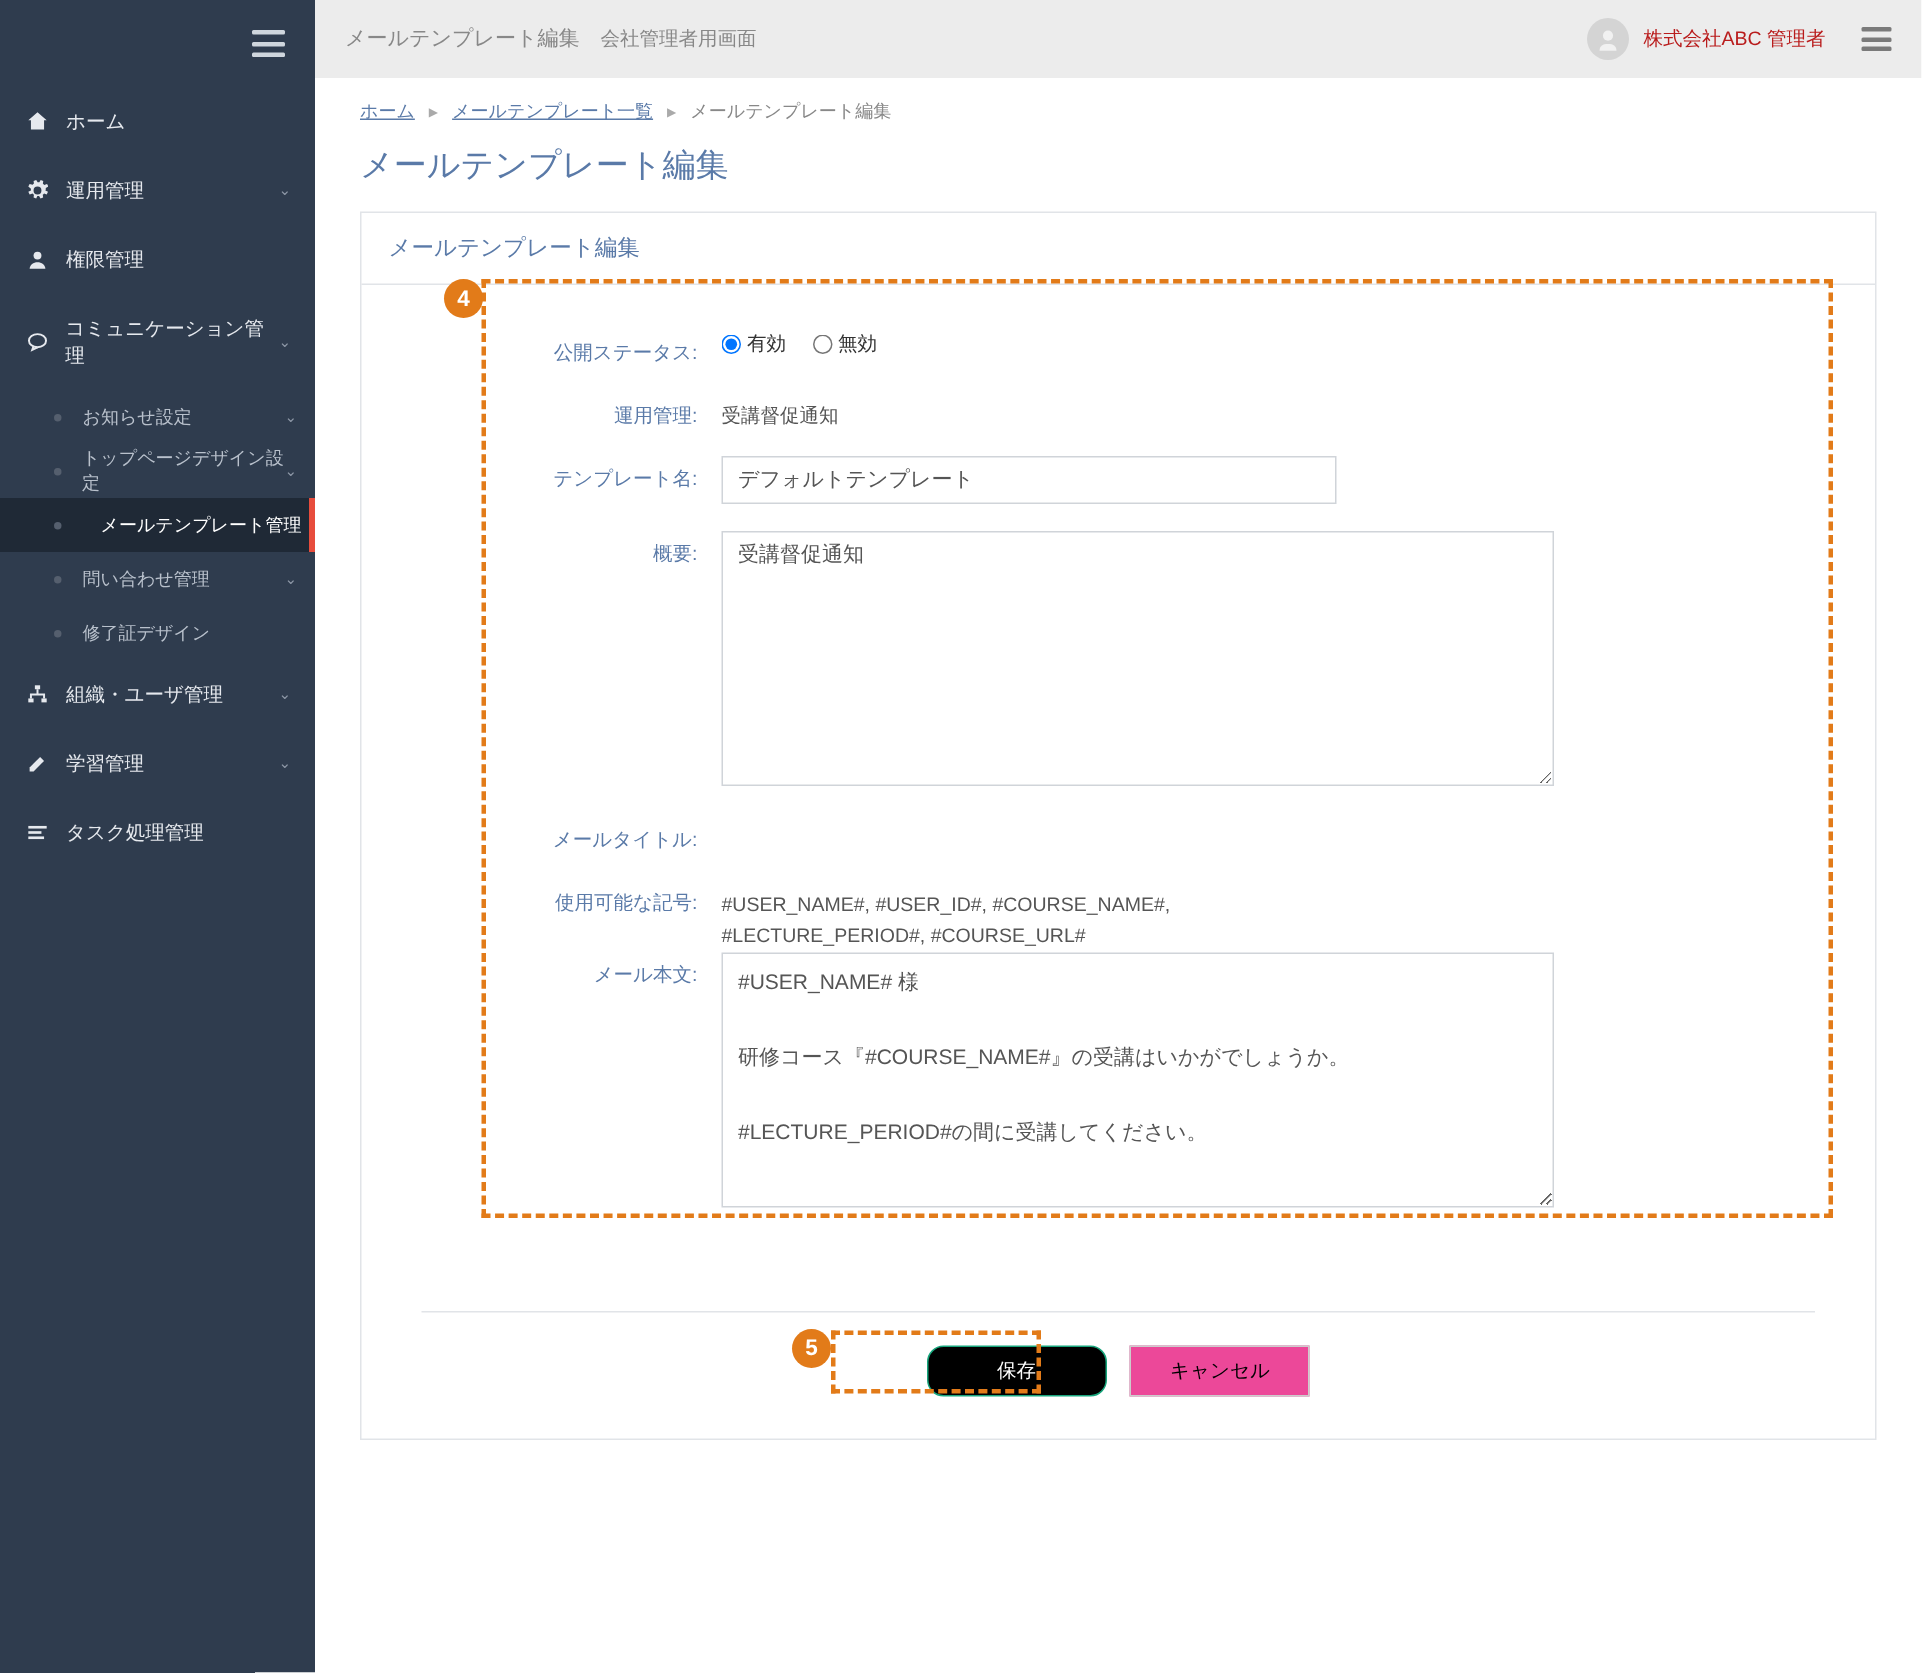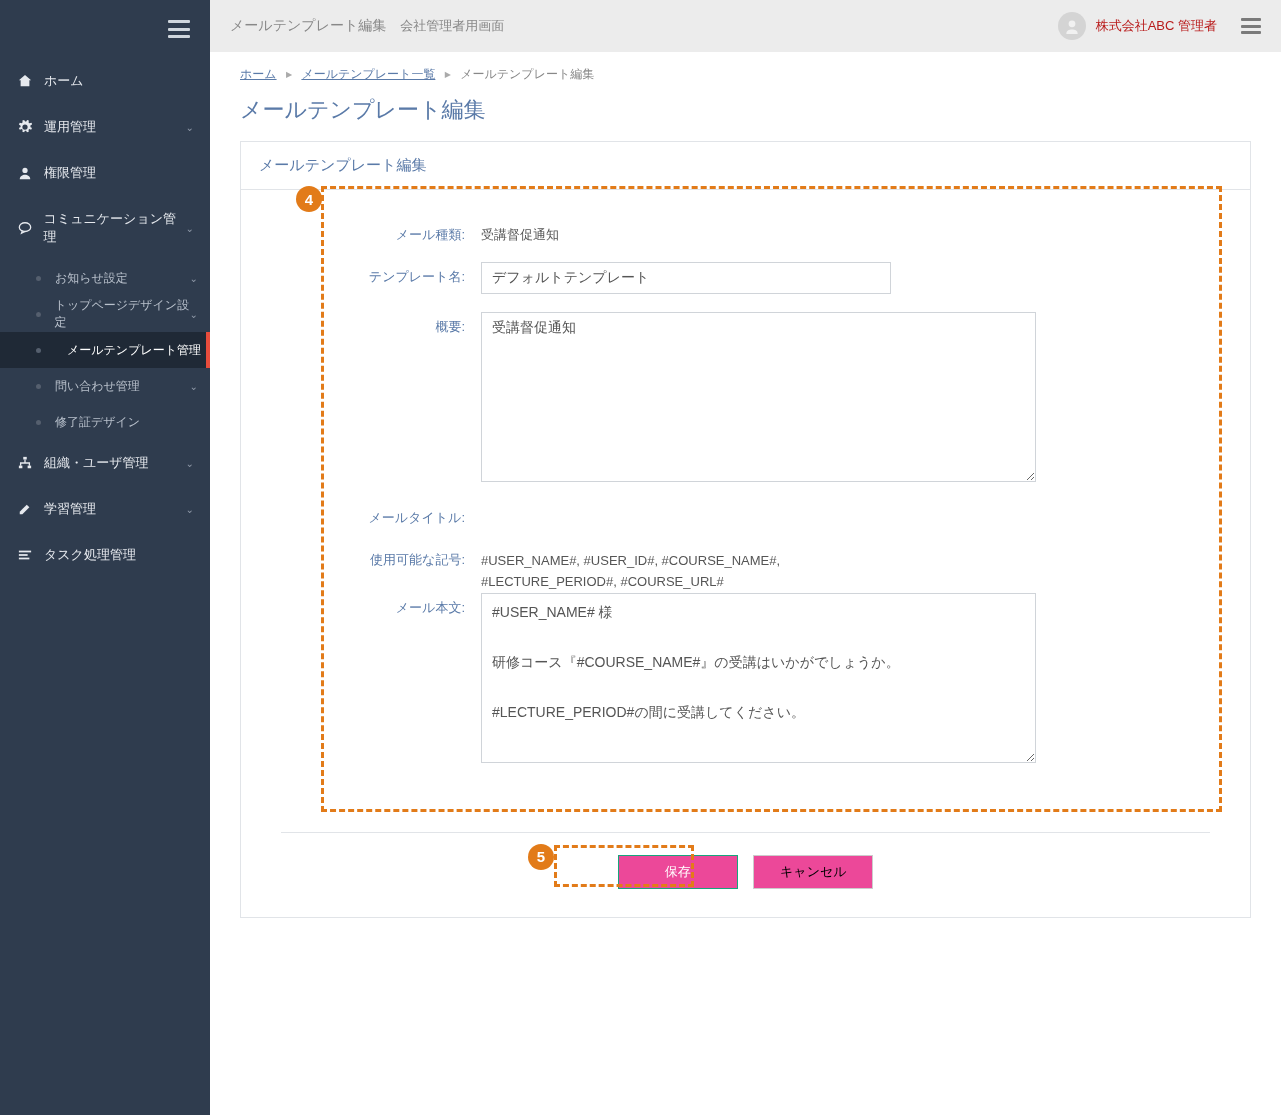--- a/index.html
+++ b/index.html
@@ -53,21 +53,21 @@
 .radio-wrap input { margin-right: 4px; }
 input[type=text], textarea { border: 1px solid #d0d4d9; padding: 6px 10px; font-size: 14px; color: #555; font-family: inherit; }
 input[type=text] { width: 410px; height: 32px; }
 textarea { width: 555px; resize: both; }
 .ta-summary { height: 170px; }
 .ta-body { height: 170px; line-height: 1.8; }
 
 .divider { height: 1px; background: #e1e4e8; margin: 24px 40px 0; }
 .actions { padding: 22px 0 28px; text-align: center; position: relative; }
 .btn { display: inline-block; min-width: 120px; height: 34px; line-height: 32px; border: 1px solid #ccc; background: #ec4899; cursor: pointer; font-size: 13px; margin: 0 6px; }
-.btn-primary { background: #ec4899; border-color: #17a57c; color: #fff; }
+.btn-primary { background: #000000; border-color: #17a57c; color: #fff; border-radius: 11px; }
 .annot5-box { position: absolute; border: 3px dashed #e27b19; pointer-events: none; }
 </style>
 </head>
 <body>
 
 <div class="app">
 
   <div class="sidebar">
     <div class="sidebar-top">
       <div class="hamburger">
@@ -205,23 +205,36 @@
 
     <h1 class="page-title">メールテンプレート編集</h1>
 
     <div class="panel">
       <div class="panel-head">メールテンプレート編集</div>
       <div class="panel-body">
 
         <div class="annot-badge" style="left:55px; top:-4px;">4</div>
         <div class="annot-box" style="left:80px; top:-4px; right:28px; height:626px;"></div>
 
-
-        <div class="form-row">
-          <div class="form-label">メール種類:</div>
+        <div class="form-row">
+          <div class="form-label">公開ステータス:</div>
+          <div class="form-field">
+            <label class="radio-wrap">
+              <input type="radio" name="pub" checked="" style="">
+              <span>有効</span>
+            </label>
+            <label class="radio-wrap">
+              <input type="radio" name="pub" style="">
+              <span>無効</span>
+            </label>
+          </div>
+        </div>
+
+        <div class="form-row">
+          <div class="form-label">運用管理:</div>
           <div class="form-field static">受講督促通知</div>
         </div>
 
         <div class="form-row">
           <div class="form-label">テンプレート名:</div>
           <div class="form-field">
             <input type="text" value="デフォルトテンプレート" style="">
           </div>
         </div>
 

